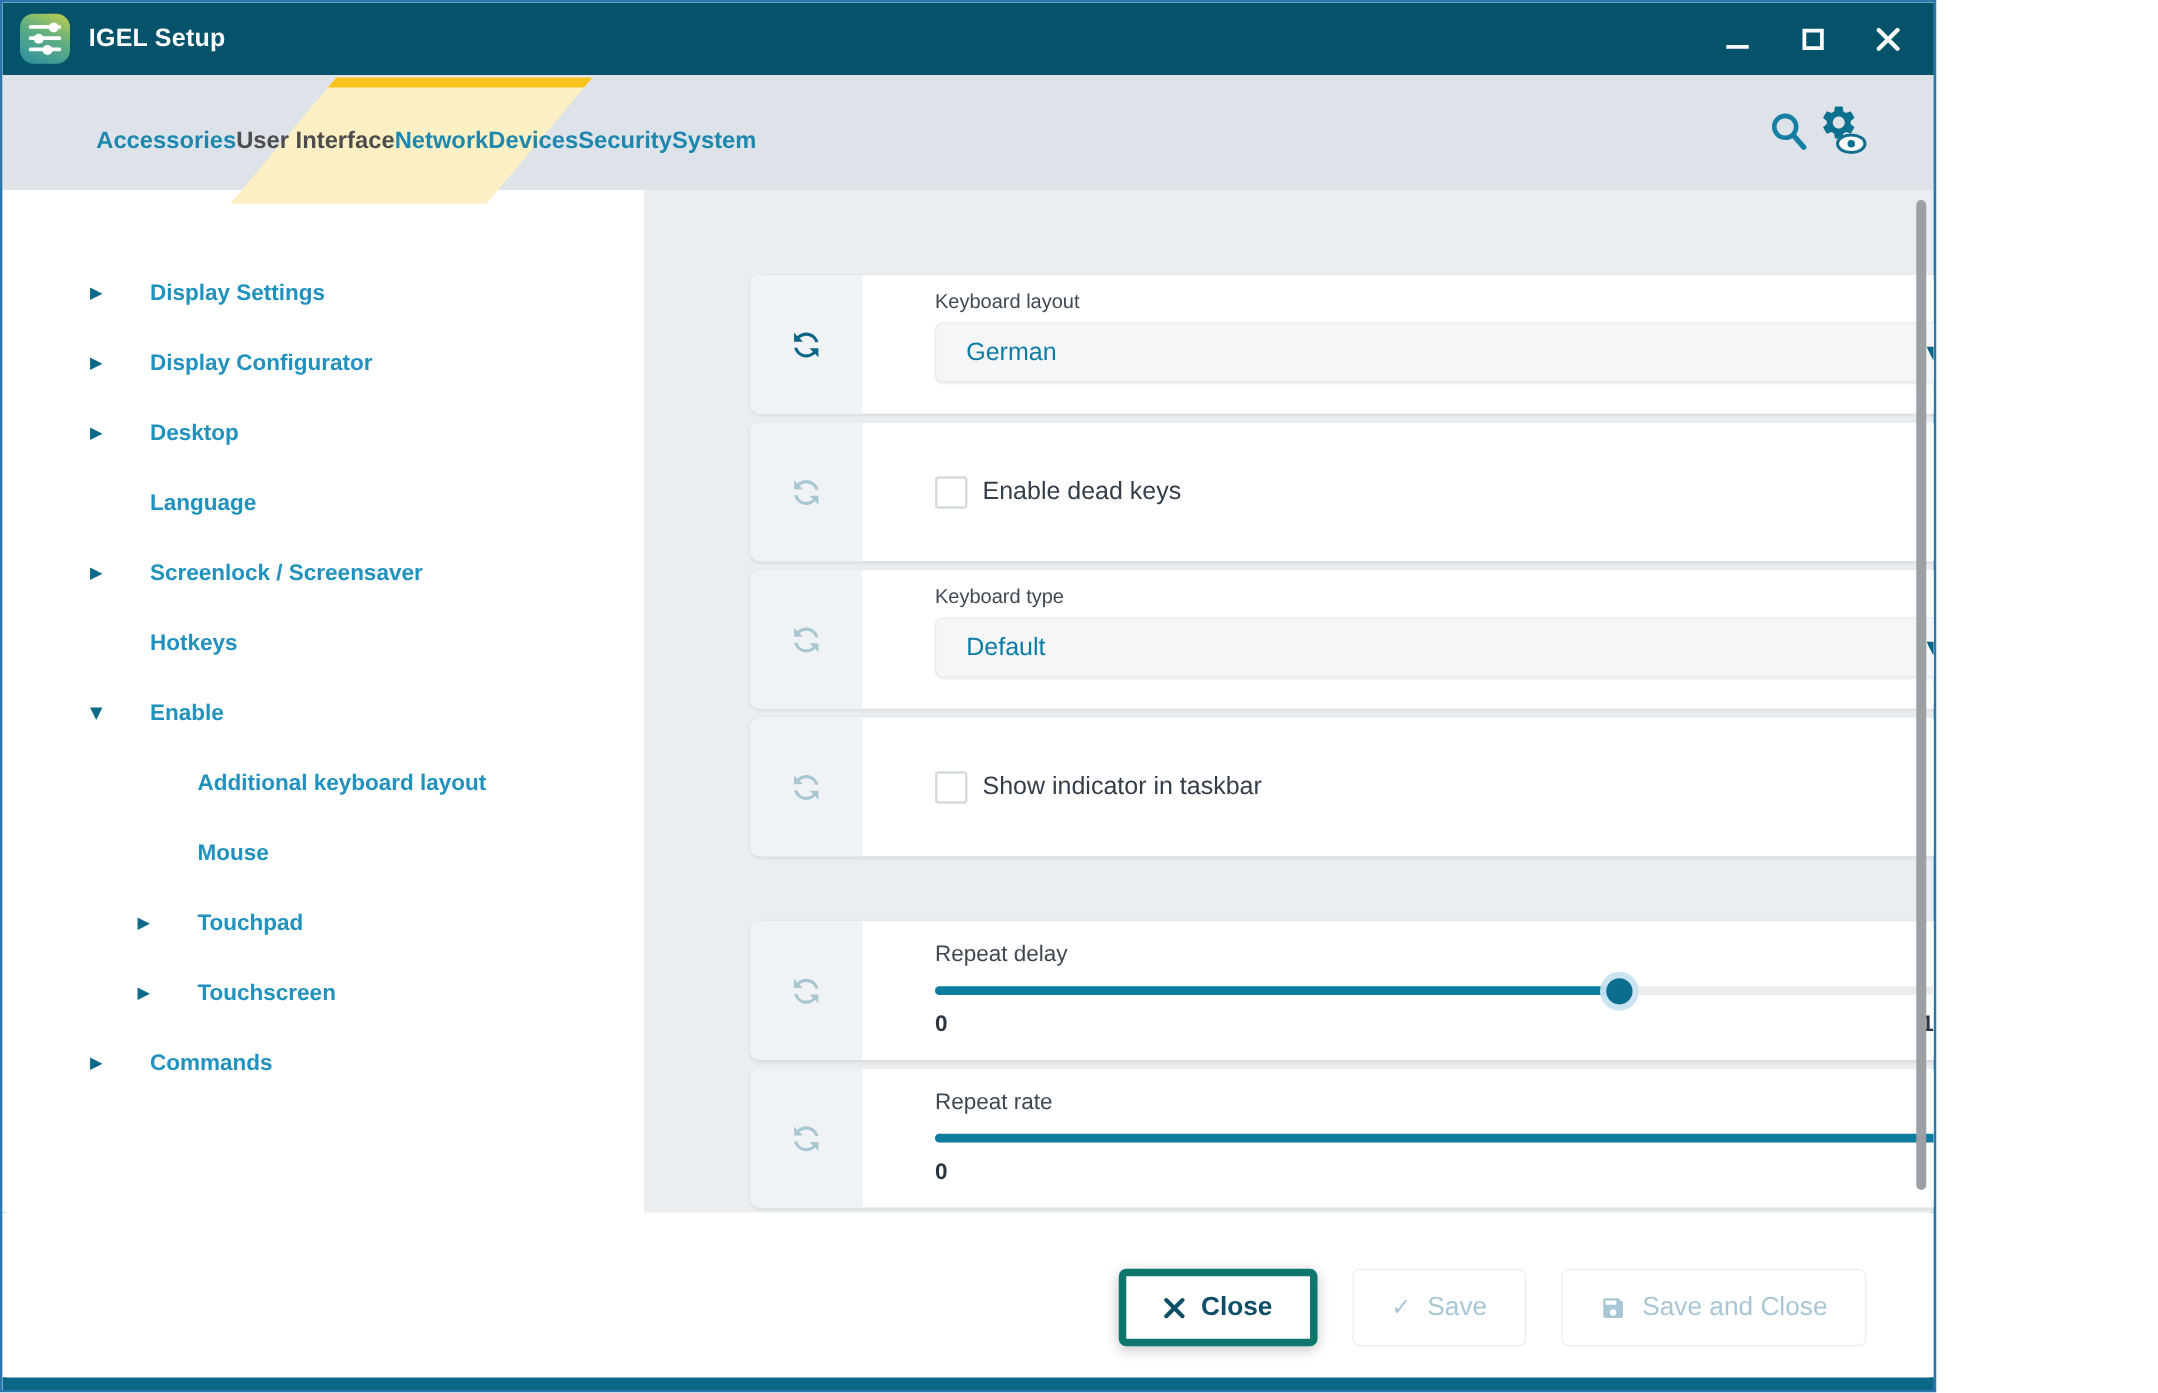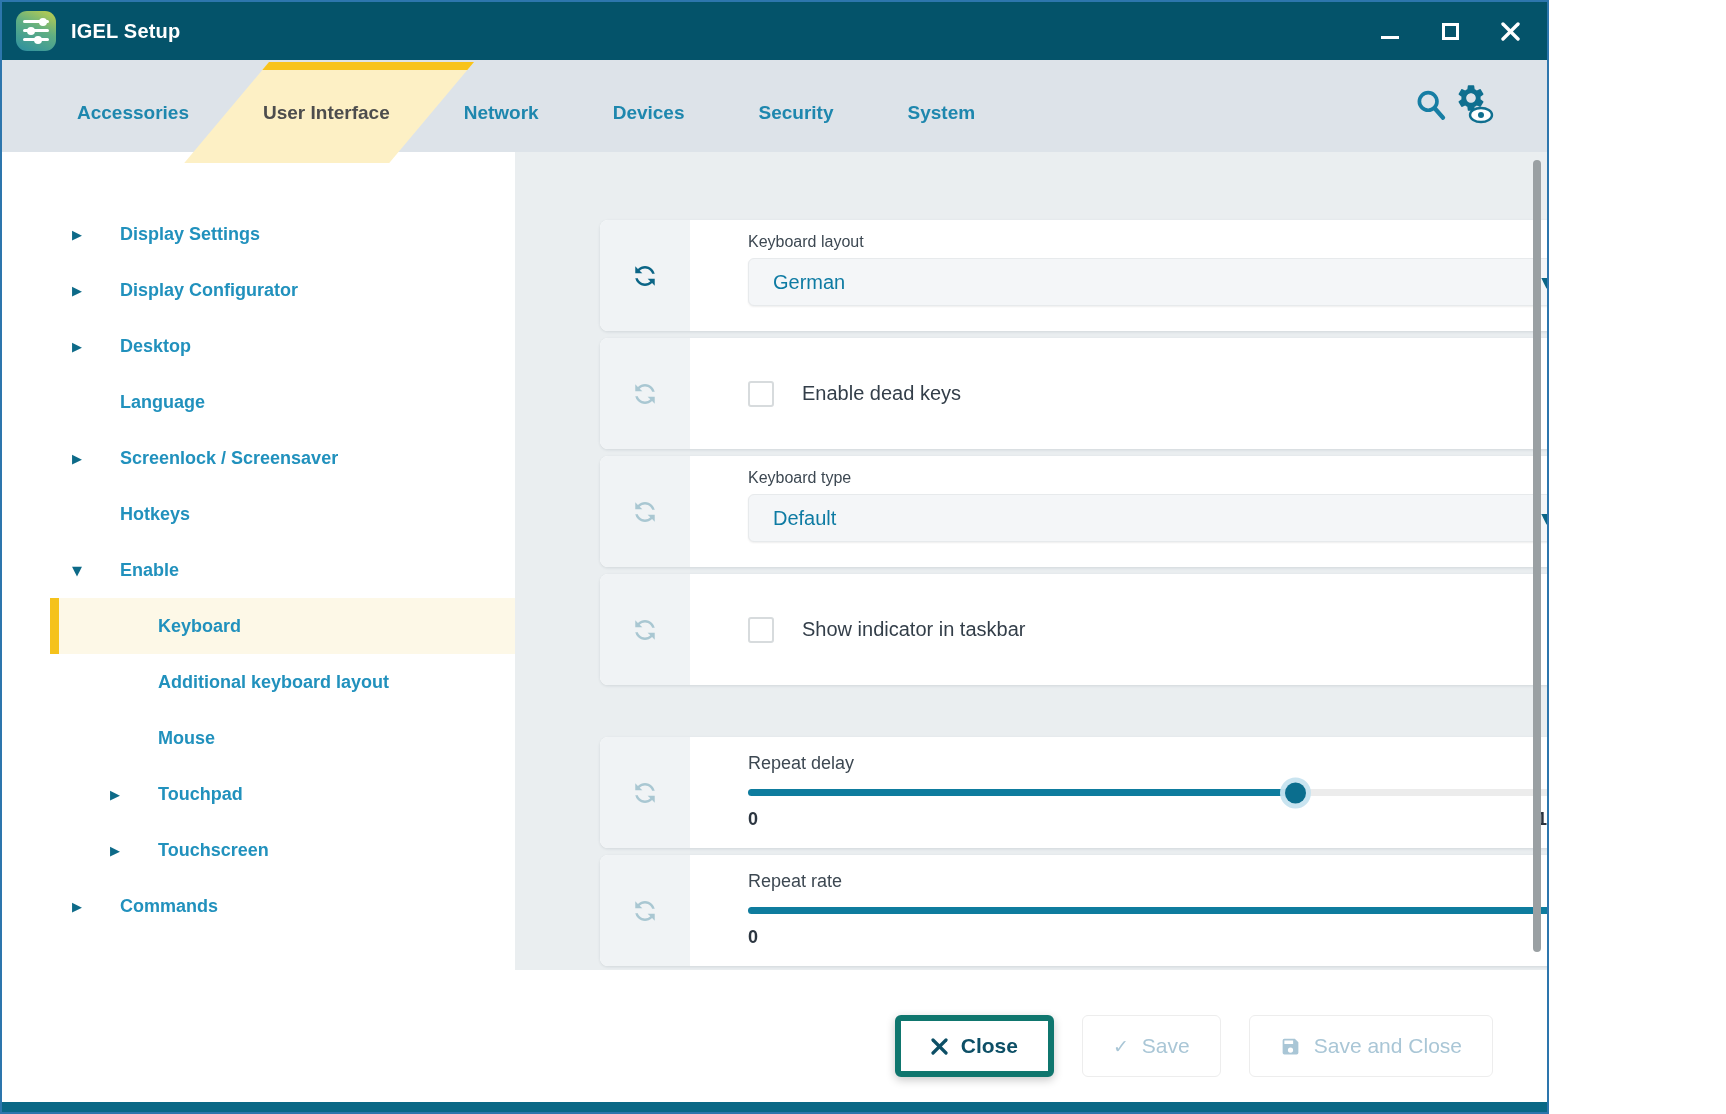--- a/index.html
+++ b/index.html
@@ -24,21 +24,21 @@
   .win-controls { margin-left:auto; display:flex; gap:34px; align-items:center; }
   .ctl { width:26px; height:26px; display:flex; align-items:center; justify-content:center; cursor:pointer; }
   .min-bar { width:18px; height:3px; background:#fff; margin-top:13px; }
   .max-box { width:17px; height:17px; border:3px solid #fff; }
 
   
   .tabbar { height:92px; background:#dde3e9; position:relative; flex:none; z-index:5; }
   .active-tab-shape { position:absolute; left:267px; top:2px; width:205px; height:101px;
                       background:#fdf0c5; border-top:8px solid #f8c31c;
                       transform:skewX(-40deg); transform-origin:top left; }
-  .tabs { position:relative; display:flex; gap:74px; padding:14px 0 0 75px; height:100%; align-items:center; }
+  .tabs { position:relative; display:flex; padding:14px 0 0 75px; height:100%; align-items:center; }
   .tab { font-size:19px; font-weight:bold; color:#1e87ae; cursor:pointer; white-space:nowrap; }
   .tab.active { color:#4d4d4d; }
   .search-btn { position:absolute; left:1412px; top:27px; cursor:pointer; }
   .gearview-btn { position:absolute; left:1453px; top:22px; width:44px; height:48px; cursor:pointer; }
   .gearview-btn .eye { position:absolute; left:13px; top:24px; }
 
   
   .main { flex:1; display:flex; min-height:0; }
   .sidebar { width:513px; background:#fff; padding-top:54px; flex:none; }
   .tree-row { height:56px; display:flex; align-items:center; cursor:pointer; position:relative; }
@@ -61,21 +61,21 @@
   .card-body.check-row { display:flex; align-items:center; padding-top:0; }
   .field-label { font-size:16px; color:#3d4852; margin-bottom:7px; }
   .dropdown { height:48px; background:#f4f6f8; border:1px solid #e7eaec; border-radius:6px;
               display:flex; align-items:center; padding:0 24px; cursor:pointer;
               box-shadow:0 1px 2px rgba(0,0,0,.07); }
   .dropdown-value { font-size:20px; color:#0e7ba3; flex:1; }
   .caret { color:#0b6586; font-size:14px; }
   .info { position:absolute; top:16px; right:22px; cursor:pointer; line-height:0; }
   .checkbox { width:26px; height:26px; border:2px solid #d7dbdd; border-radius:3px; background:#fff;
               cursor:pointer; flex:none; }
-  .check-label { margin-left:28px; font-size:20px; color:#333e49; }
+  .check-label { margin-left:12px; font-size:20px; color:#333e49; }
 
   .slider-head { display:flex; justify-content:space-between; align-items:baseline; margin-top:3px; }
   .slider-label { font-size:18px; color:#3d4852; }
   .slider-value { font-size:18px; color:#2b3540; }
   .slider-track { margin-top:15px; height:7px; background:#ececec; border-radius:4px; position:relative; cursor:pointer; }
   .slider-fill { height:100%; background:#0e7c9e; border-radius:4px; position:relative; }
   .slider-thumb { position:absolute; right:-11px; top:50%; transform:translateY(-50%);
                   width:21px; height:21px; background:#0b6e8e; border-radius:50%;
                   box-shadow:0 0 0 5px rgba(198,227,239,.95); cursor:grab; }
   .slider-minmax { display:flex; justify-content:space-between; margin-top:13px;
@@ -179,24 +179,20 @@
         <span class="tree-label">Screenlock / Screensaver</span>
       </div>
       <div class="tree-row lvl0">
         <span class="tree-arrow glyph"></span>
         <span class="tree-label">Hotkeys</span>
       </div>
       <div class="tree-row lvl0">
         <span class="tree-arrow glyph">▼</span>
         <span class="tree-label">Enable</span>
       </div>
-      <div class="tree-row lvl1 selected">
-        <span class="tree-arrow glyph"></span>
-        <span class="tree-label">Keyboard</span>
-      </div>
       <div class="tree-row lvl1">
         <span class="tree-arrow glyph"></span>
         <span class="tree-label">Additional keyboard layout</span>
       </div>
       <div class="tree-row lvl1">
         <span class="tree-arrow glyph"></span>
         <span class="tree-label">Mouse</span>
       </div>
       <div class="tree-row lvl1">
         <span class="tree-arrow glyph">▶</span>

